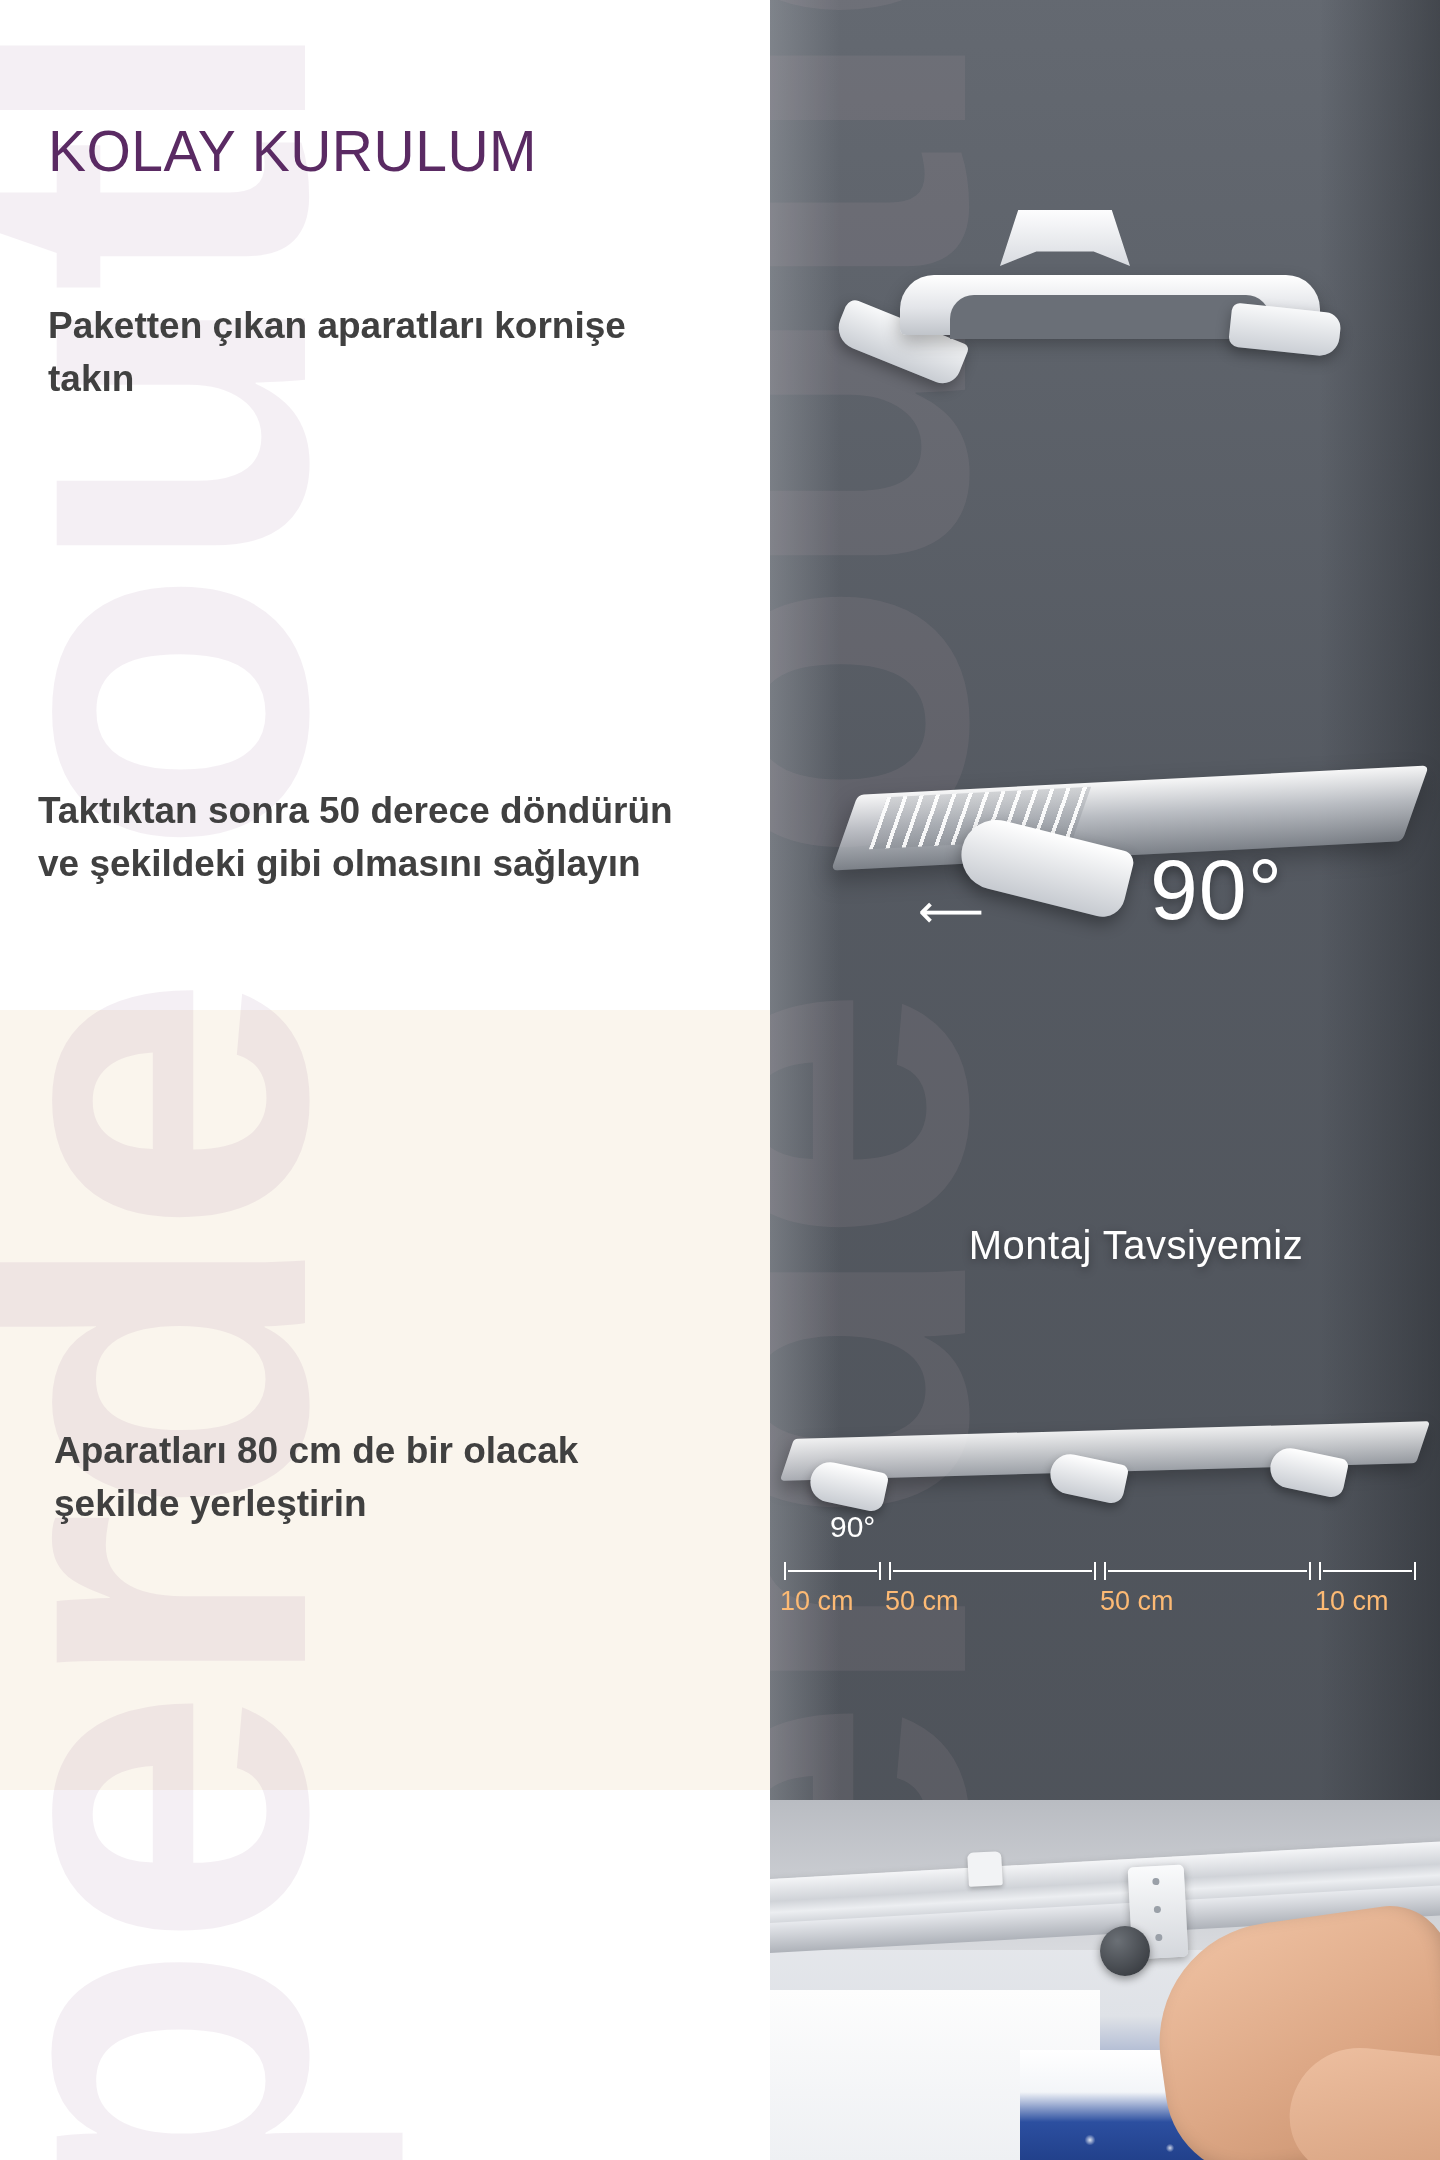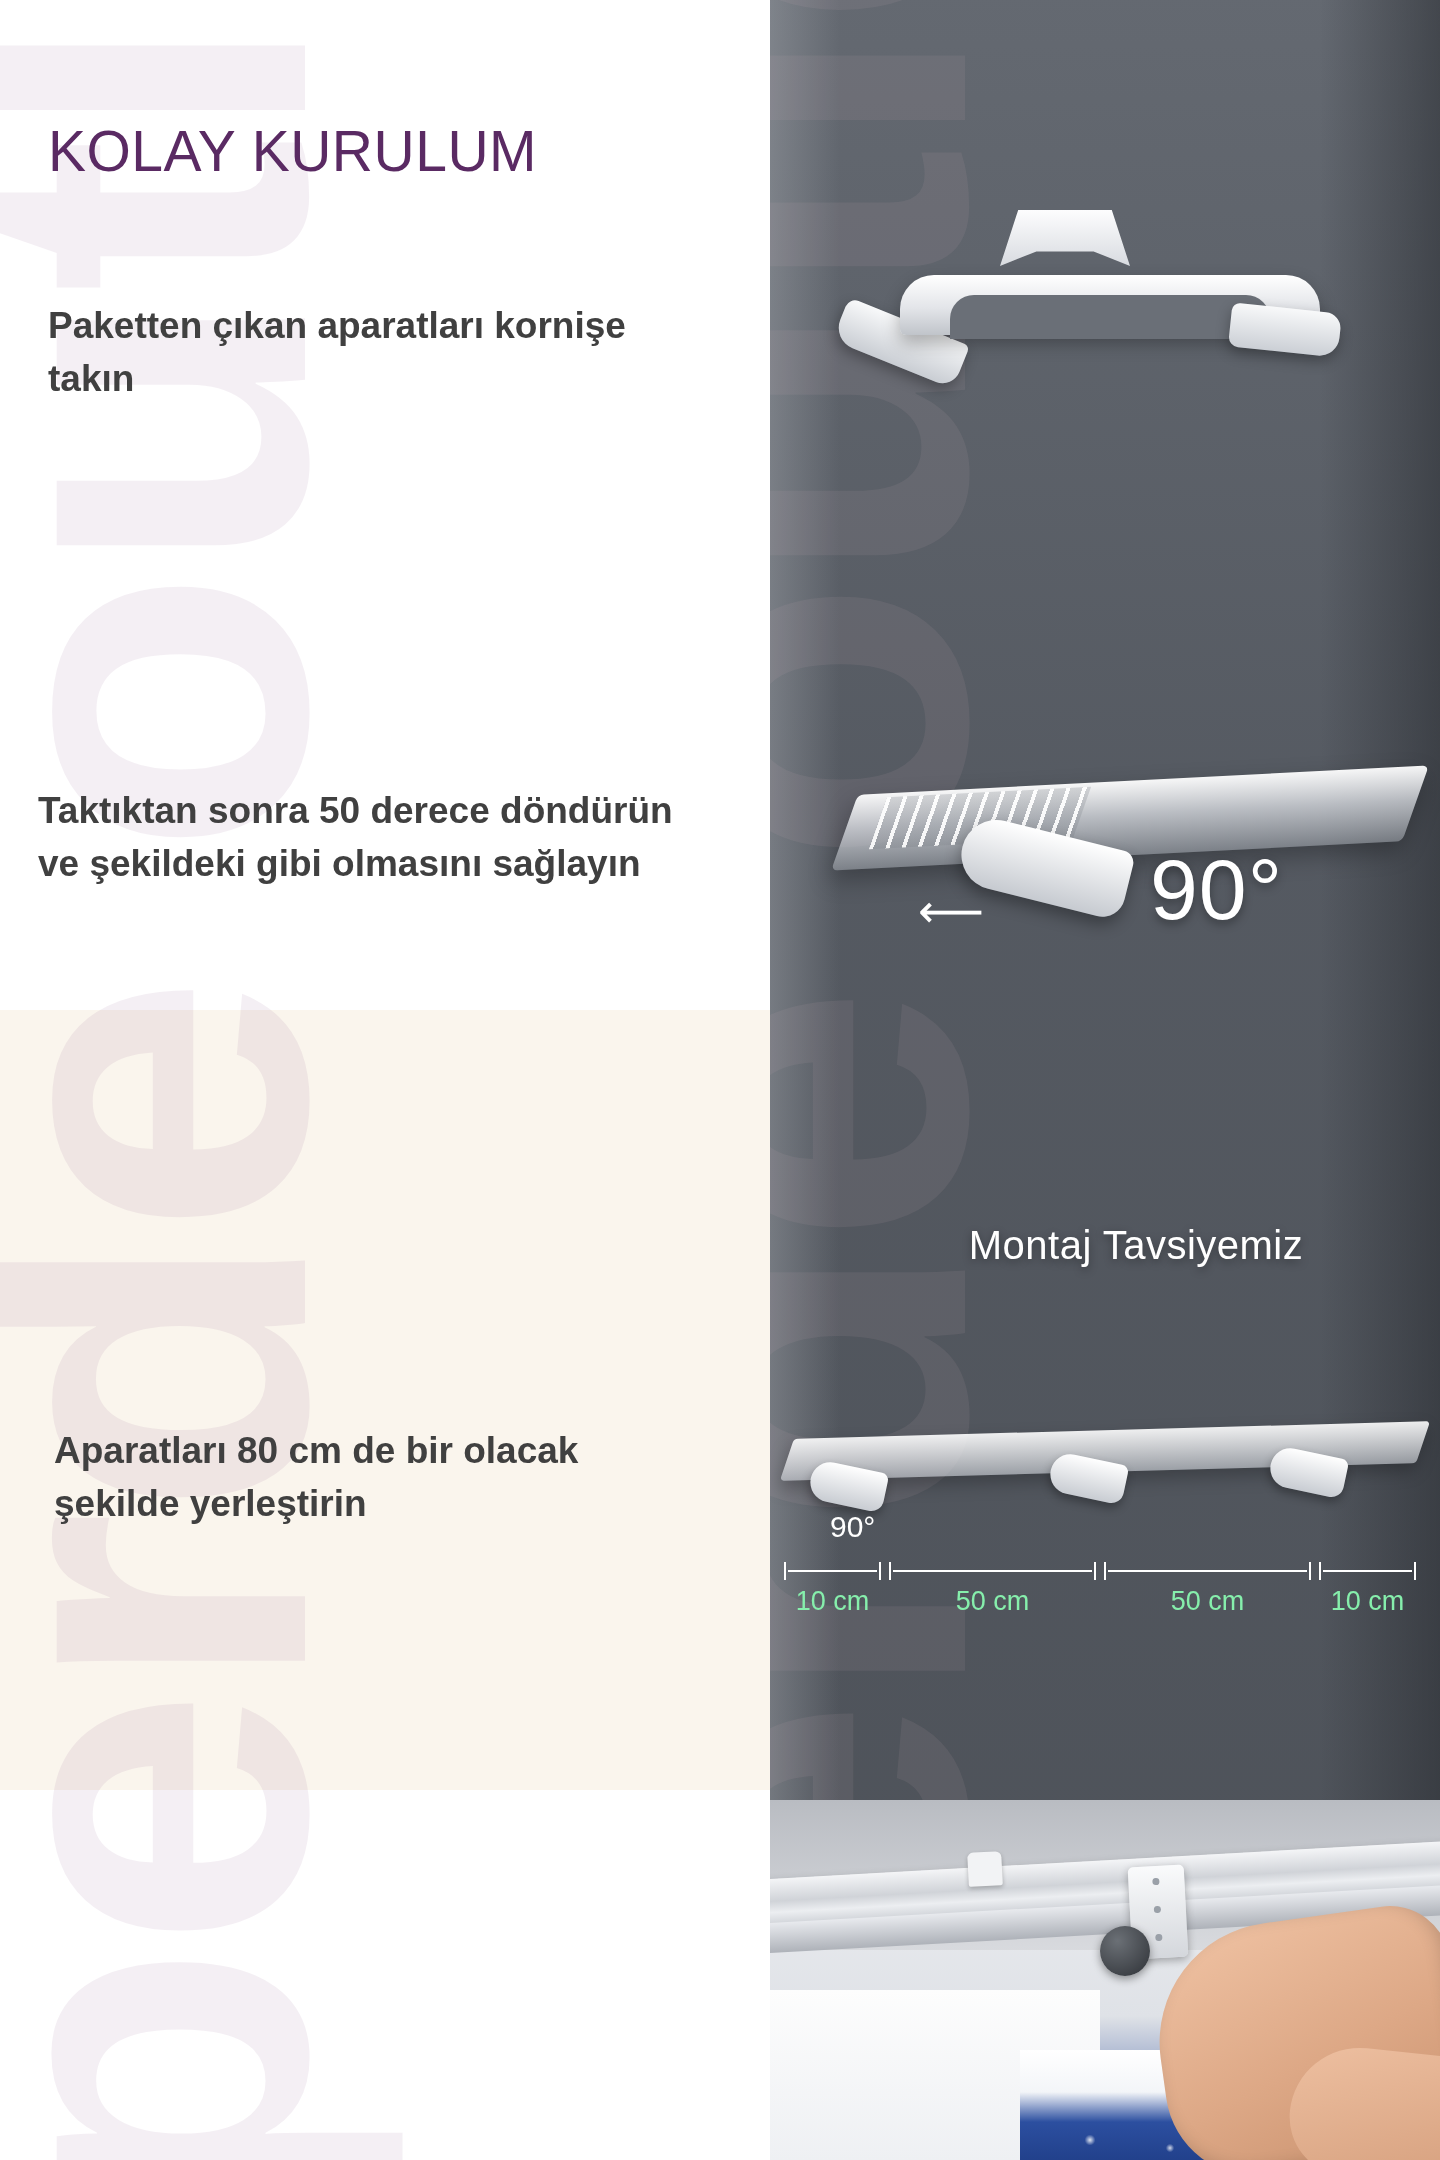--- a/index.html
+++ b/index.html
@@ -399,22 +399,21 @@
     color: #ffffff;
   }
   .ill3 .dims {
     position: absolute;
     left: 10px; top: 160px;
     width: 650px;
     display: flex;
   }
   .ill3 .dim {
     position: relative;
-    text-align: center;
-    color: #86efac;
+    color: #fdba74;
     font-size: 27px;
     padding-top: 26px;
   }
   .ill3 .dim::before {
     content: "";
     position: absolute;
     left: 8px; right: 8px; top: 10px;
     height: 2px;
     background: #ffffff;
   }

